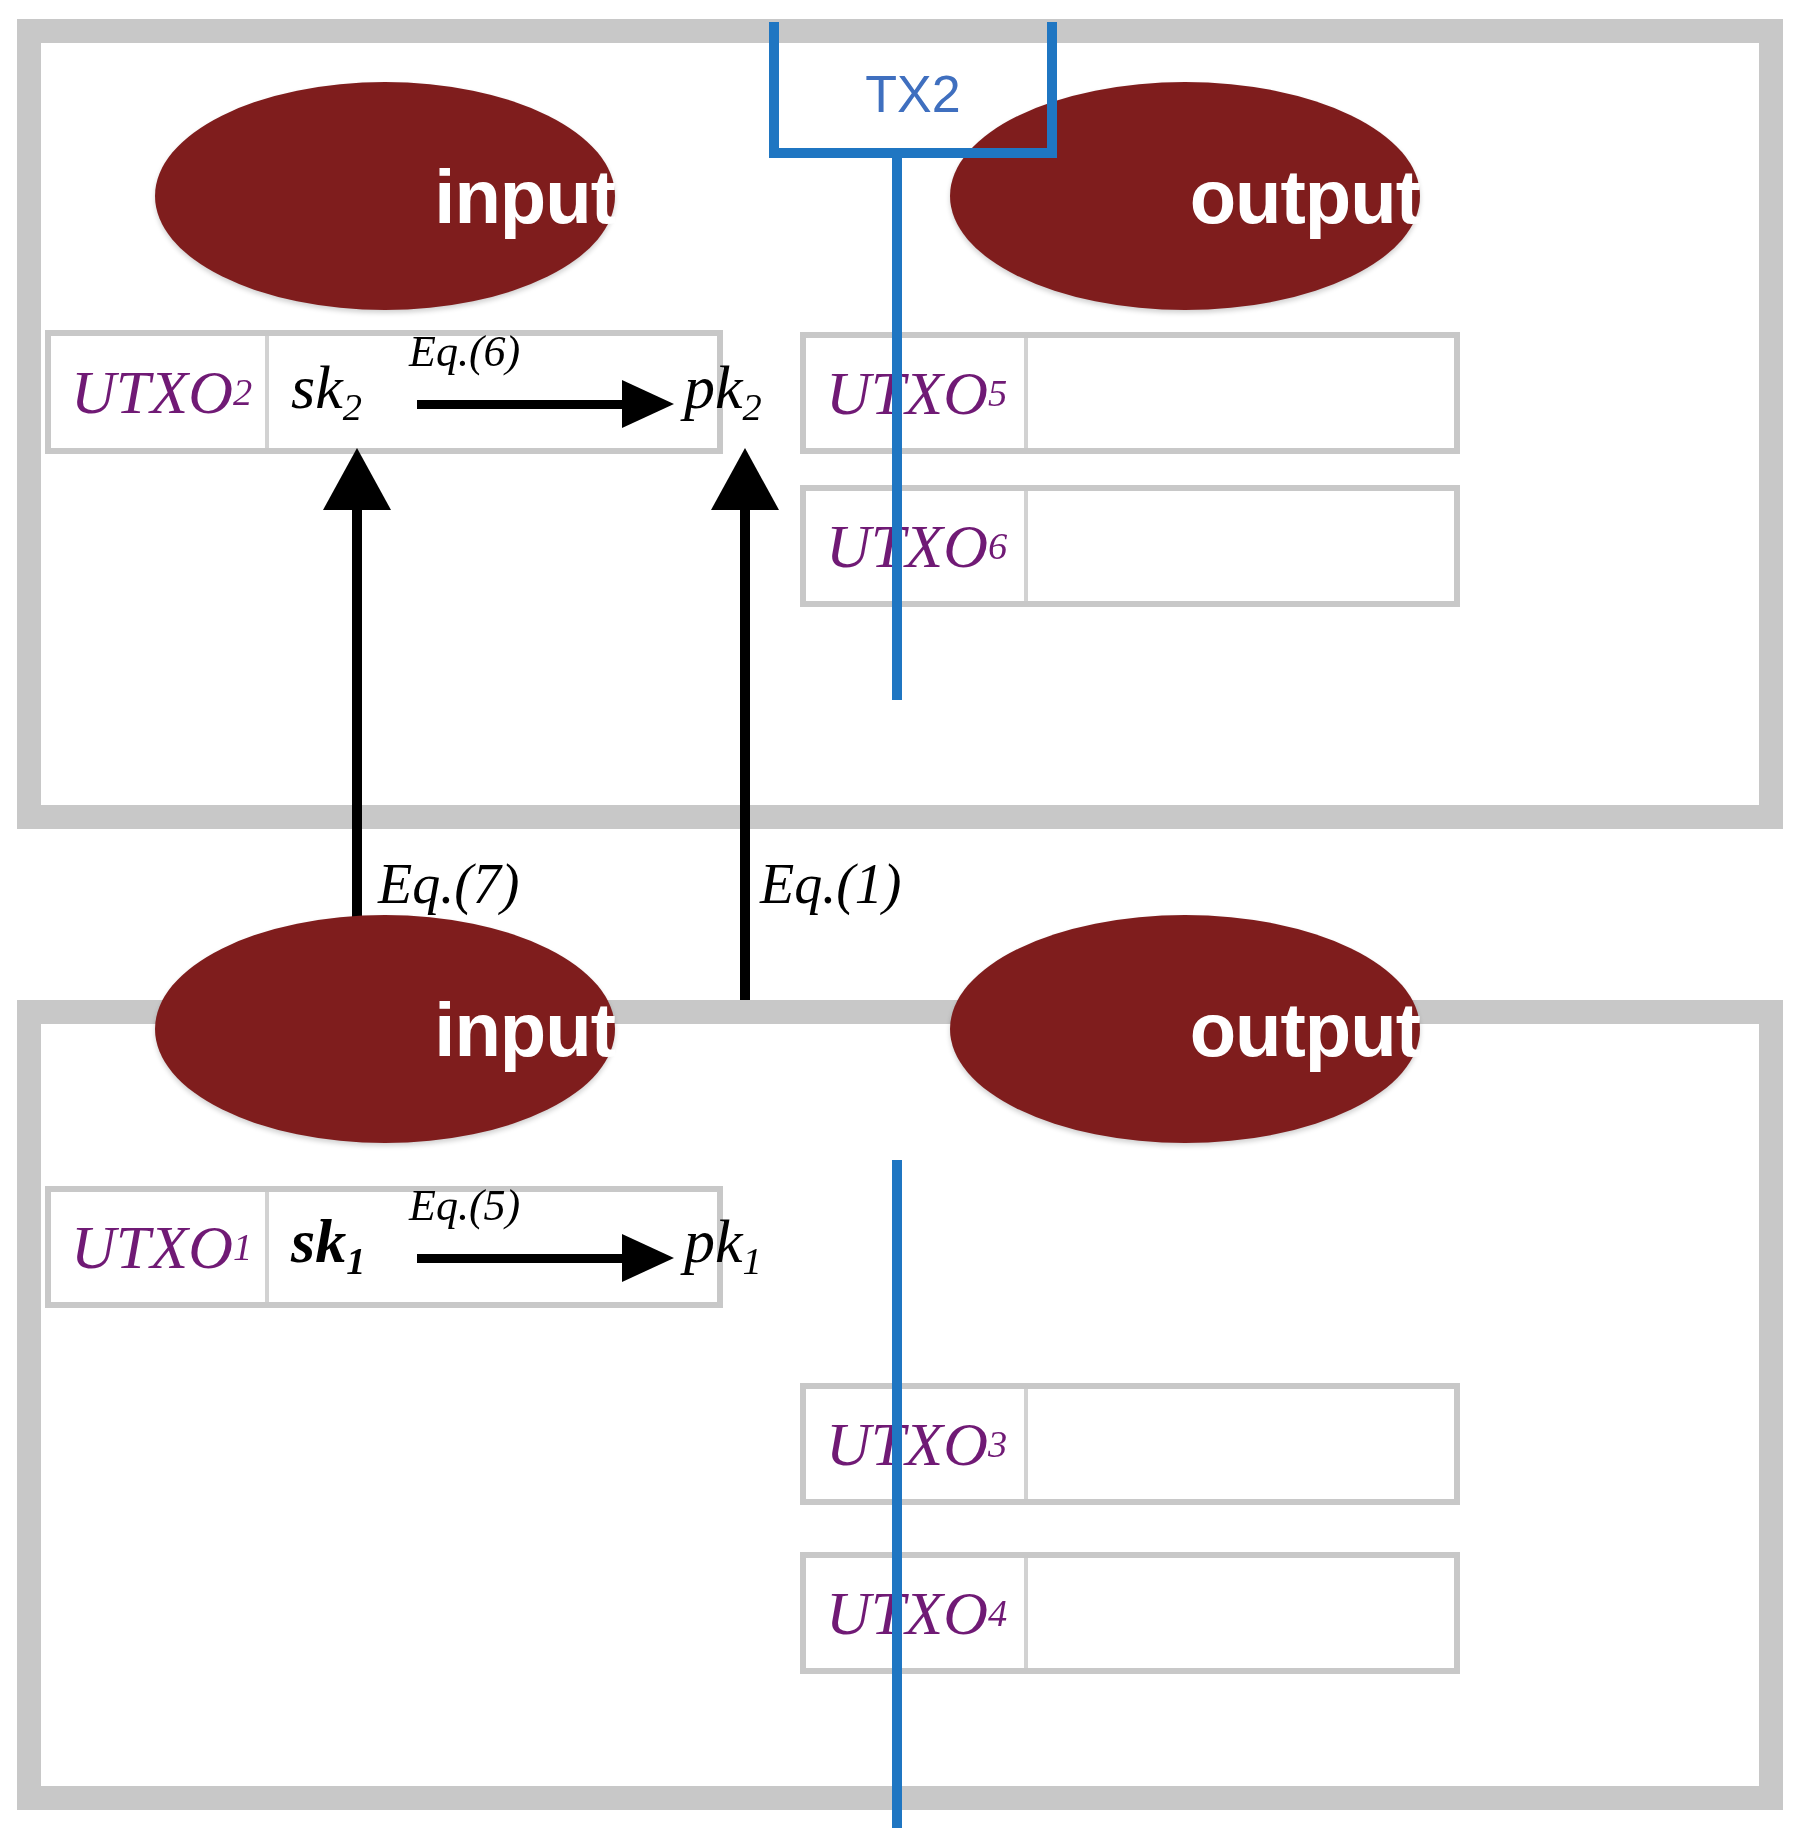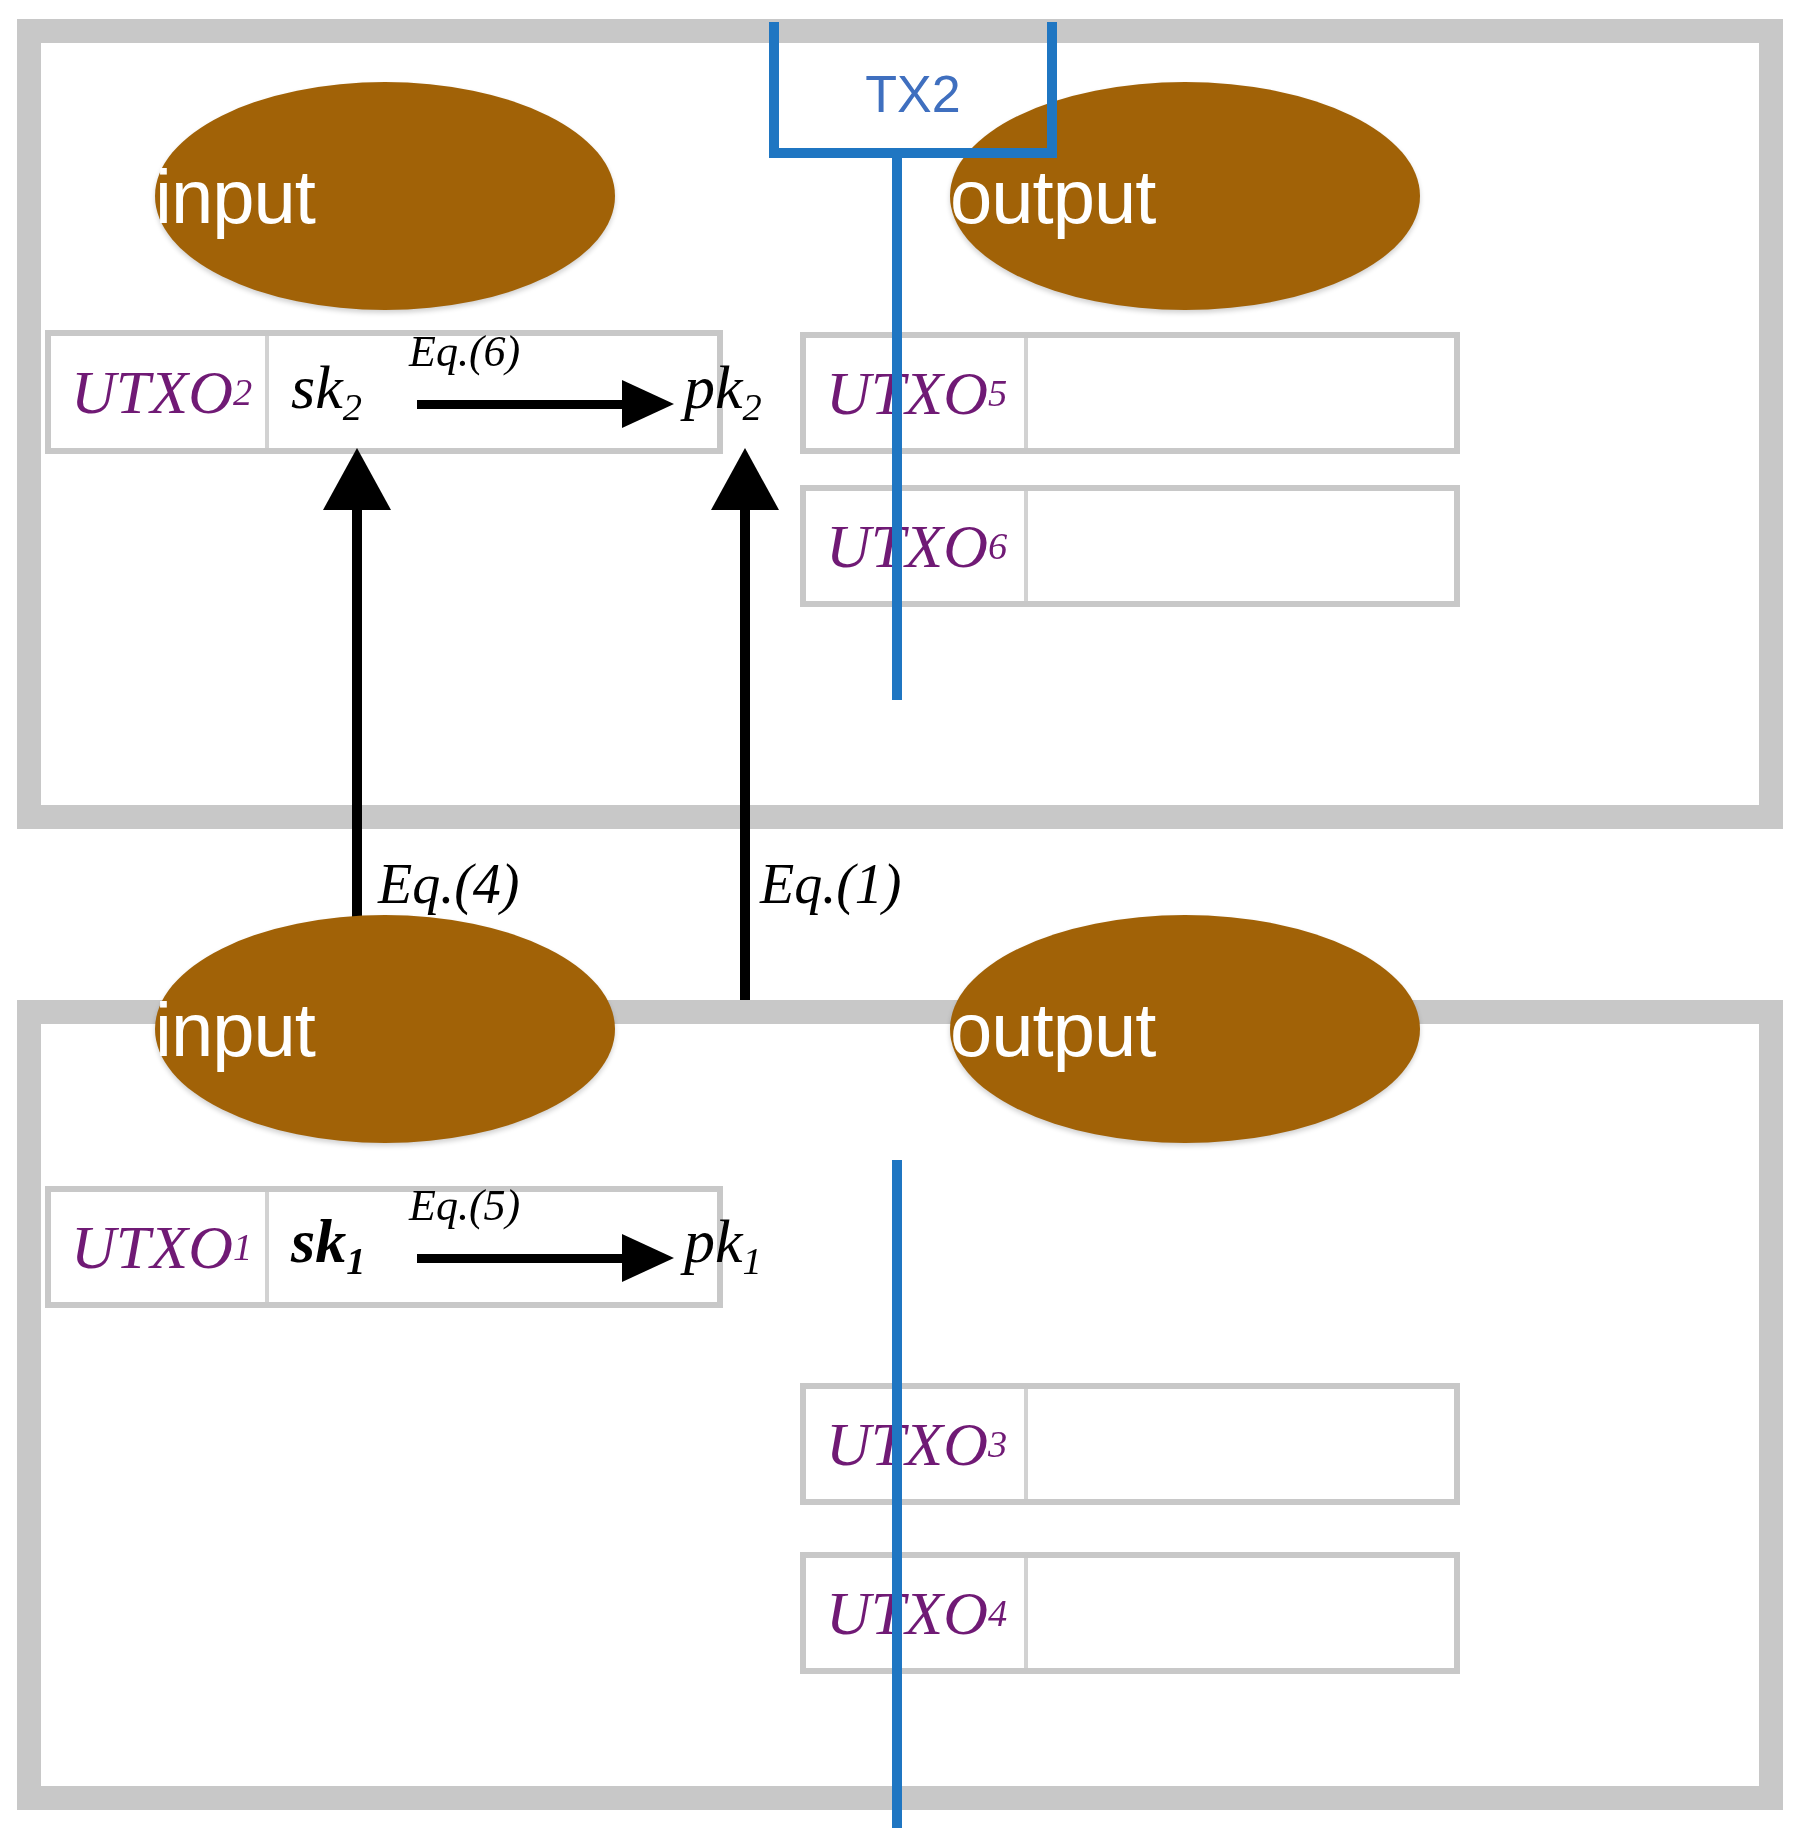--- a/index.html
+++ b/index.html
@@ -18,28 +18,29 @@
     border:24px solid #c8c8c8;
     background:#ffffff;
     box-sizing:border-box;
   }
   #panel-tx2 { left:17px;  top:19px;   width:1766px; height:810px; }
   #panel-tx1 { left:17px;  top:1000px; width:1766px; height:810px; }
 
   
   .ellipse {
     position:absolute;
-    background:#a16207;
+    background:#7f1d1d;
     border-radius:50%;
-    display:flex; align-items:center; justify-content:flex-start;
+    display:flex; align-items:center; justify-content:flex-end;
     color:#ffffff;
     font-size:76px;
     font-family:"Liberation Sans", sans-serif;
     letter-spacing:-1px;
     box-shadow:0 3px 5px rgba(0,0,0,0.18);
+    font-weight:bold;
   }
 
   
   .utxo-row {
     position:absolute;
     border:6px solid #c8c8c8;
     background:#ffffff;
     box-sizing:border-box;
     display:flex;
     align-items:stretch;
@@ -186,21 +187,21 @@
   <div class="tx-bracket" style="left:753px; top:22px; width:288px; height:136px;">
     <span class="bl"></span>
     <span class="br"></span>
     <span class="bb"></span>
     <span class="tx-label" style="top:42px;">TX2</span>
   </div>
   <div class="tx-drop" style="left:892px; top:152px; height:548px;"></div>
 
   <div class="v-arrowhead" style="left:323px; top:448px;"></div>
   <div style="position:absolute; left:352px; top:505px; width:10px; height:888px; background:#000;"></div>
-  <div class="eq-float" style="left:378px; top:852px;">Eq.(4)</div>
+  <div class="eq-float" style="left:378px; top:852px;">Eq.(7)</div>
 
   <div class="v-arrowhead" style="left:711px; top:448px;"></div>
   <div style="position:absolute; left:740px; top:505px; width:10px; height:888px; background:#000;"></div>
   <div class="eq-float" style="left:760px; top:852px;">Eq.(1)</div>
 
   <div class="panel" id="panel-tx1"></div>
 
   <div class="ellipse" style="left:155px; top:915px; width:460px; height:228px;">
     <span>input</span>
   </div>

